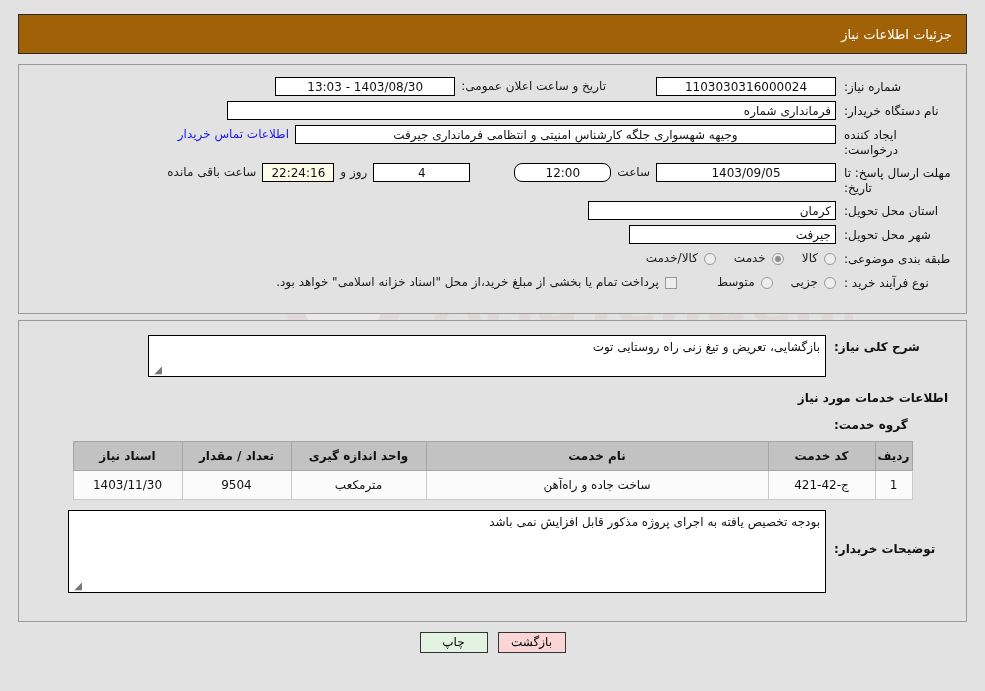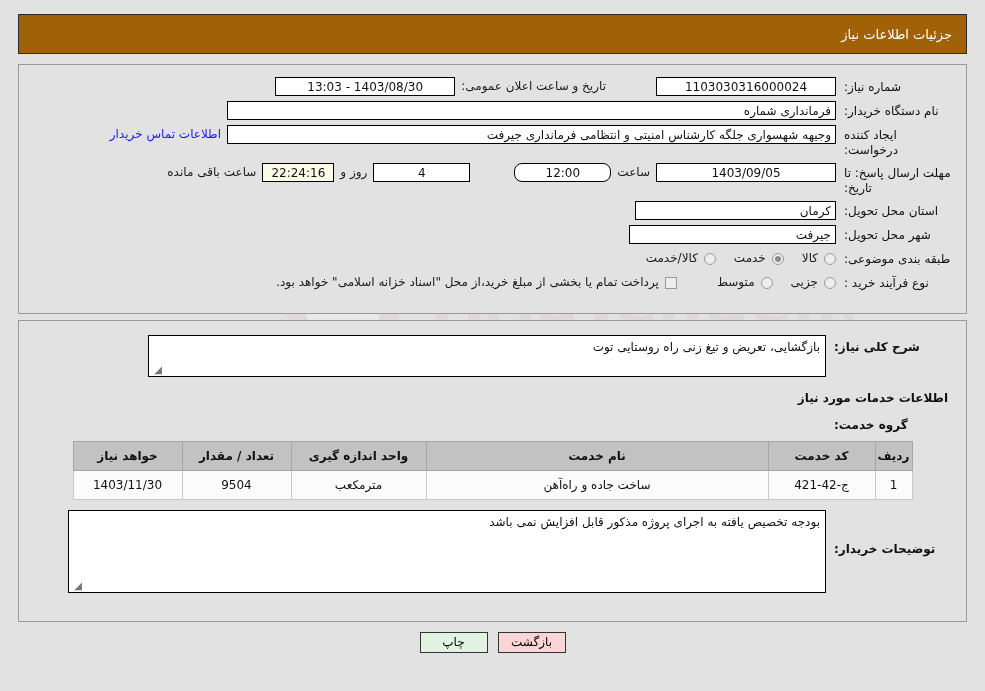--- a/index.html
+++ b/index.html
@@ -254,38 +254,38 @@
       <div class="fld ctr" style="width:180px;">1403/08/30 - 13:03</div>
     </div>
 
     <div class="row">
       <div class="lbl">نام دستگاه خریدار:</div>
       <div class="fld rgt" style="width:609px;">فرمانداری شماره</div>
     </div>
 
     <div class="row">
       <div class="lbl">ایجاد کننده درخواست:</div>
-      <div class="fld rgt" style="width:609px;">وجیهه شهسواری جلگه کارشناس امنیتی و انتظامی فرمانداری جیرفت</div>
+      <div class="fld rgt" style="width:541px;text-align:center;">وجیهه شهسواری جلگه کارشناس امنیتی و انتظامی فرمانداری جیرفت</div>
       <a class="link">اطلاعات تماس خریدار</a>
     </div>
 
     <div class="row">
       <div class="lbl" style="line-height:15px;">مهلت ارسال پاسخ: تا تاریخ:</div>
       <div class="fld ctr" style="width:180px;">1403/09/05</div>
       <div class="inline-lbl">ساعت</div>
       <div class="fld ctr" style="width:97px;border-radius:8px;">12:00</div>
       <div class="fld ctr" style="width:97px;margin-right:44px;">4</div>
       <div class="inline-lbl">روز و</div>
       <div class="fld ctr cream" style="width:72px;">22:24:16</div>
       <div class="inline-lbl">ساعت باقی مانده</div>
     </div>
 
     <div class="row">
       <div class="lbl">استان محل تحویل:</div>
-      <div class="fld rgt" style="width:201px;padding-left:41px;">کرمان</div>
+      <div class="fld rgt" style="width:248px;padding-left:41px;">کرمان</div>
     </div>
 
     <div class="row">
       <div class="lbl">شهر محل تحویل:</div>
       <div class="fld rgt" style="width:207px;">جیرفت</div>
     </div>
 
     <div class="row">
       <div class="lbl">طبقه بندی موضوعی:</div>
       <div style="display:flex;align-items:center;">
@@ -341,21 +341,21 @@
     </div>
 
     <table class="grid">
       <thead>
         <tr>
           <th style="width:34px;">ردیف</th>
           <th style="width:104px;">کد خدمت</th>
           <th>نام خدمت</th>
           <th style="width:132px;">واحد اندازه گیری</th>
           <th style="width:106px;">تعداد / مقدار</th>
-          <th style="width:106px;">خواهد نیاز</th>
+          <th style="width:106px;">اسناد نیاز</th>
         </tr>
       </thead>
       <tbody>
         <tr>
           <td>1</td>
           <td>ج-42-421</td>
           <td>ساخت جاده و راه‌آهن</td>
           <td>مترمکعب</td>
           <td>9504</td>
           <td>1403/11/30</td>

